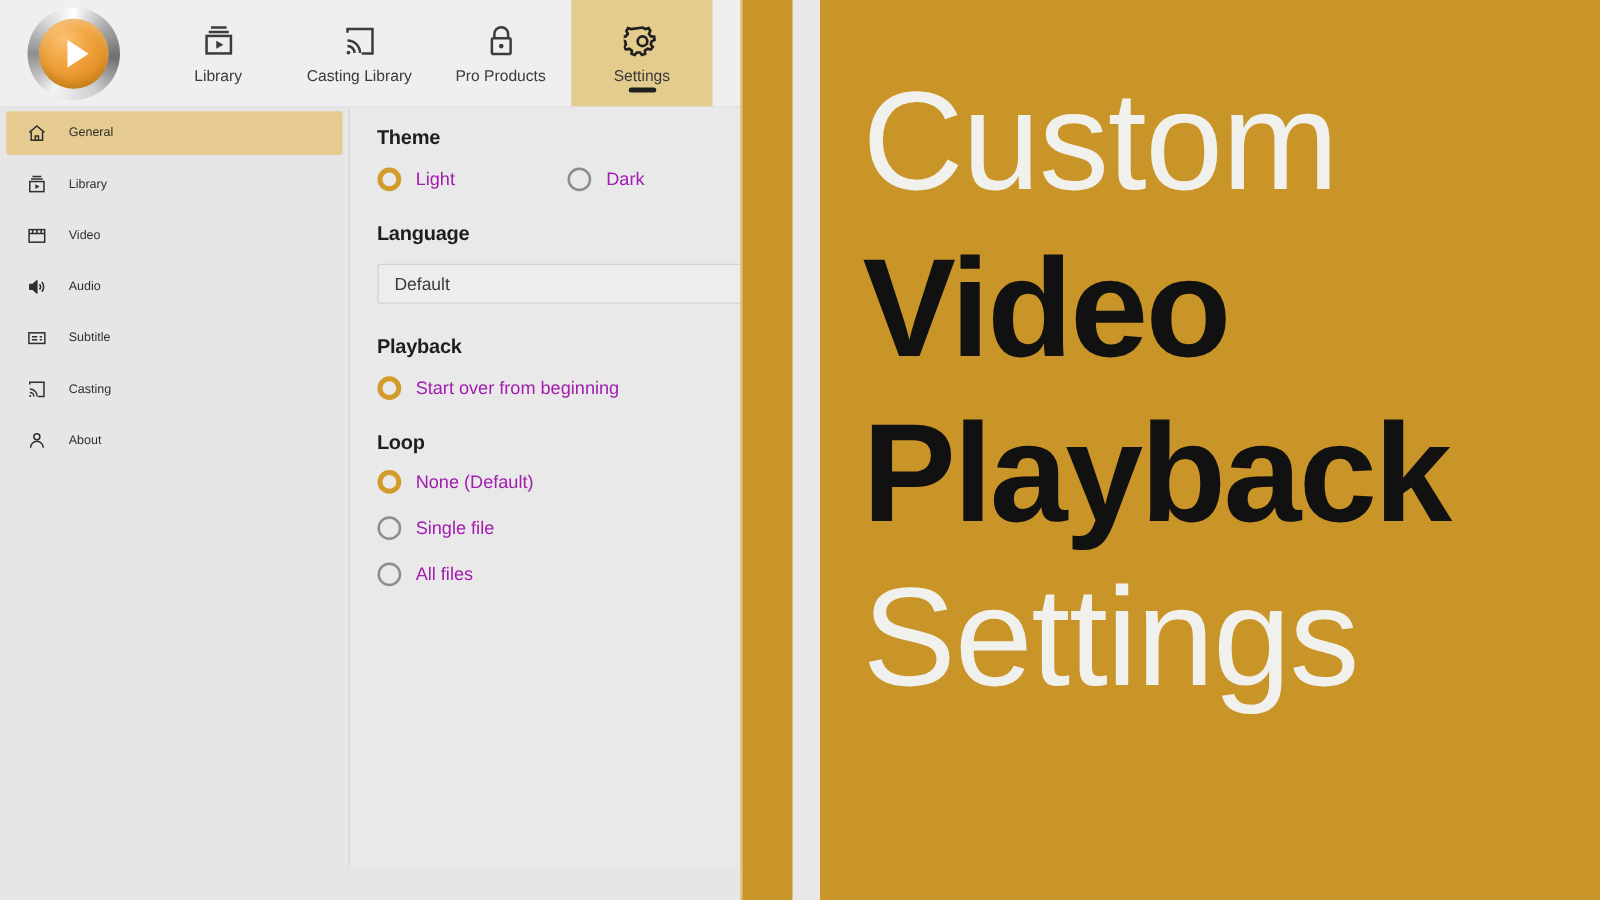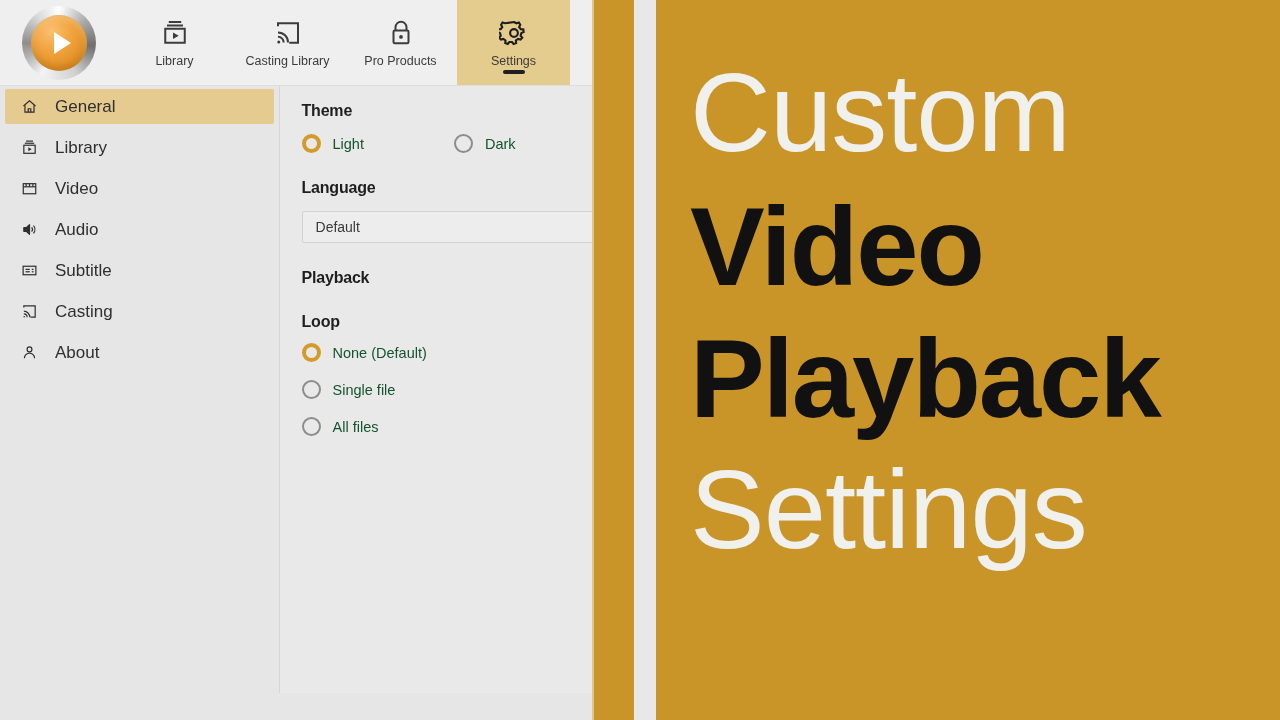--- a/index.html
+++ b/index.html
@@ -151,21 +151,21 @@
     cursor: pointer;
     color: #3A3A3A;
   }
   .side-item.selected { background: #E5CB8F; }
   .side-item .side-icon {
     width: 17px; height: 17px;
     margin-right: 17px;
     flex: 0 0 auto;
     display: block;
   }
-  .side-item .side-label { font-size: 17px; color: #2F2F2F; }
+  .side-item .side-label { font-size: 10px; color: #2F2F2F; }
 
   
   .content {
     flex: 1 1 auto;
     background: #E9E9E9;
     padding: 16px 0 0 22px;
     position: relative;
     overflow: hidden;
   }
   .sec-title {
@@ -190,21 +190,21 @@
 
   .radio-dot {
     width: 19px; height: 19px;
     border-radius: 50%;
     flex: 0 0 auto;
     margin-right: 12px;
     background: transparent;
   }
   .radio-dot.on  { border: 4px solid #D29B2A; }
   .radio-dot.off { border: 2px solid #8D8D8D; }
-  .radio-label { font-size: 14.5px; color: #14532d; }
+  .radio-label { font-size: 14.5px; color: #a21caf; }
 
   .select-box {
     height: 32px;
     width: 340px;
     background: #EDEDED;
     border: 1px solid #D2D2D2;
     border-radius: 2px;
     display: flex; align-items: center;
     padding-left: 13px;
     font-size: 14px;
@@ -377,20 +377,24 @@
 
         <div class="group">
           <div class="sec-title">Language</div>
           <div class="select-box">
             <span>Default</span>
           </div>
         </div>
 
         <div class="group">
           <div class="sec-title">Playback</div>
+          <div class="radio-opt">
+            <span class="radio-dot on"></span>
+            <span class="radio-label">Start over from beginning</span>
+          </div>
         </div>
 
         <div class="group">
           <div class="sec-title tight">Loop</div>
           <div class="radio-stack">
             <div class="radio-opt">
               <span class="radio-dot on"></span>
               <span class="radio-label">None (Default)</span>
             </div>
             <div class="radio-opt">

